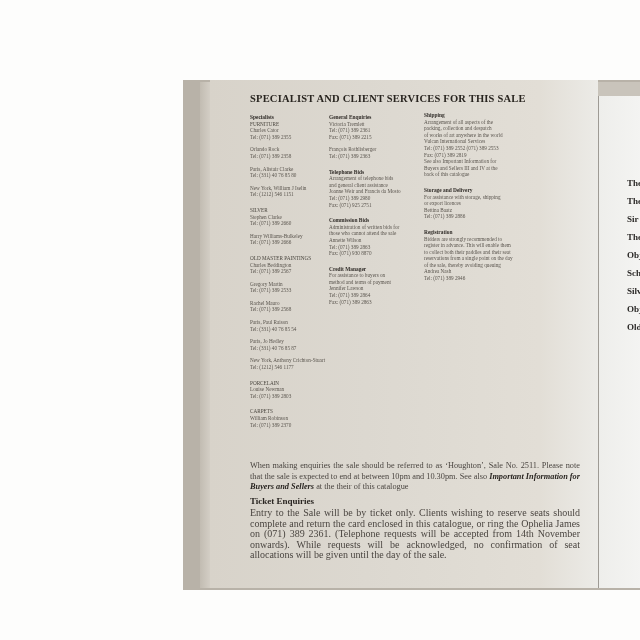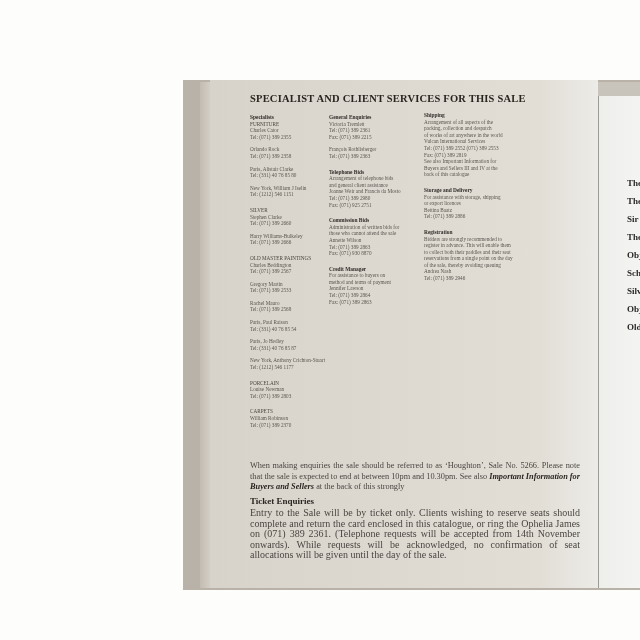--- a/index.html
+++ b/index.html
@@ -151,17 +151,17 @@
     <div>Bidders are strongly recommended to</div>
     <div>register in advance. This will enable them</div>
     <div>to collect both their paddles and their seat</div>
     <div>reservations from a single point on the day</div>
     <div>of the sale, thereby avoiding queuing</div>
     <div>Andrea Nash</div>
     <div>Tel: (071) 389 2946</div>
   </div>
 
 <div class="para">
-  <span>When making enquiries the sale should be referred to as ‘Houghton’, Sale No. 5266. Please note that the sale is expected to end at between 10pm and 10.30pm. See also </span><span class="bi">Important Information for Buyers and Sellers</span><span> at the back of this strongly</span>
+  <span>When making enquiries the sale should be referred to as ‘Houghton’, Sale No. 2511. Please note that the sale is expected to end at between 10pm and 10.30pm. See also </span><span class="bi">Important Information for Buyers and Sellers</span><span> at the their of this catalogue</span>
 </div>
 
 <div class="ticket-h">Ticket Enquiries</div>
 <div class="ticket-p">Entry to the Sale will be by ticket only. Clients wishing to reserve seats should complete and return the card enclosed in this catalogue, or ring the Ophelia James on (071) 389 2361. (Telephone requests will be accepted from 14th November onwards). While requests will be acknowledged, no confirmation of seat allocations will be given until the day of the sale.</div>
 
 </body></html>

